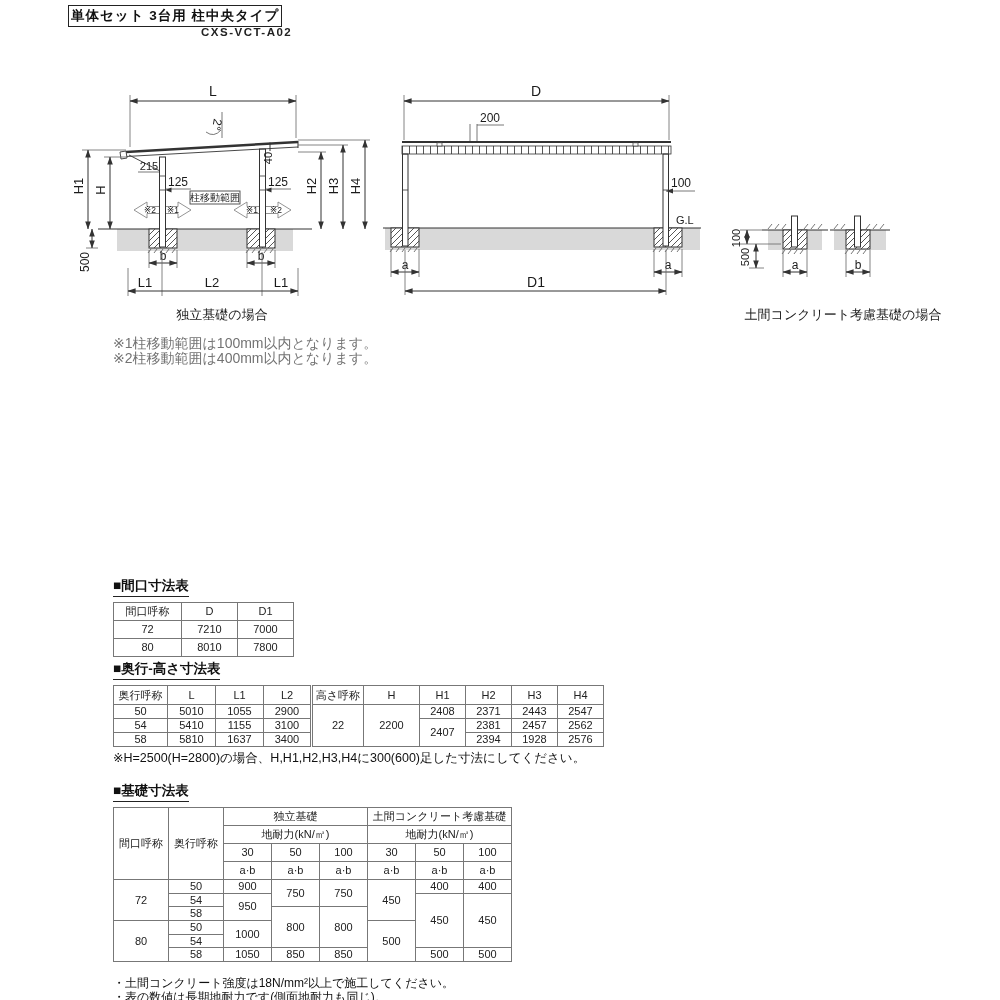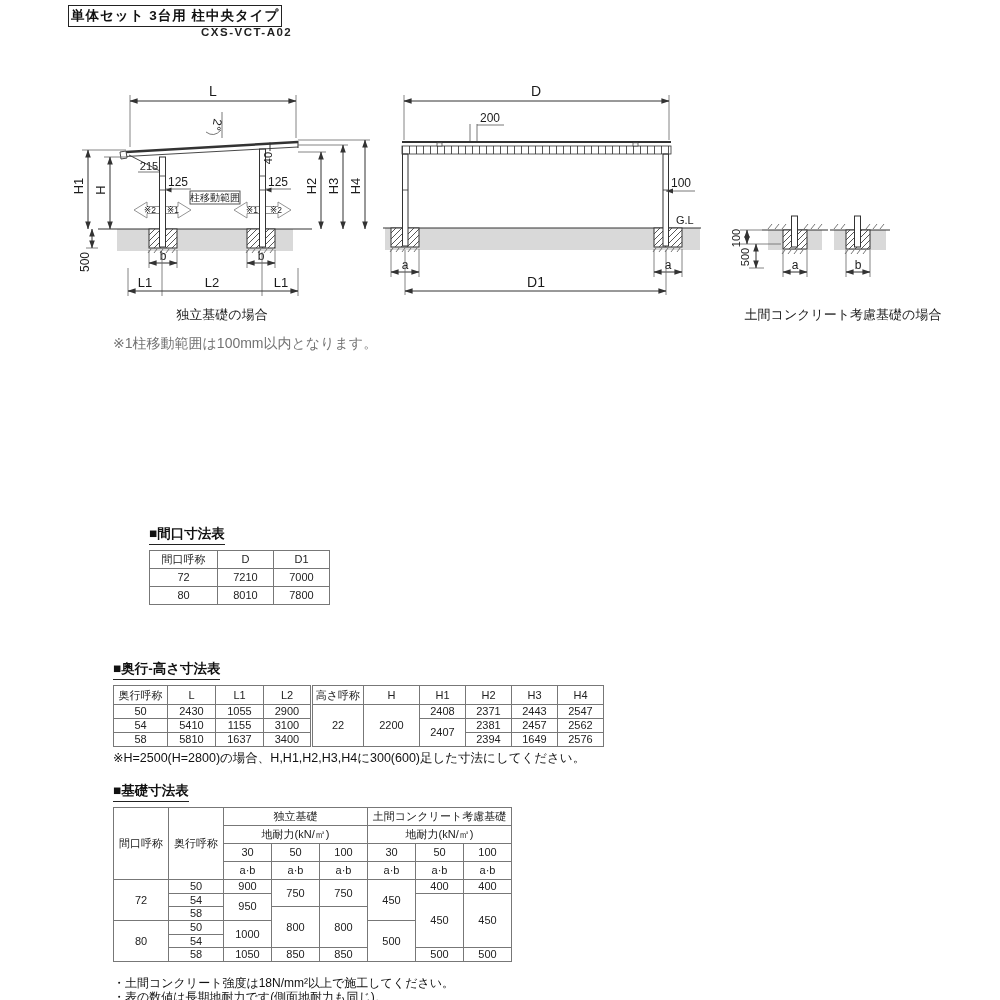--- a/index.html
+++ b/index.html
@@ -269,23 +269,24 @@
       <text x="740" y="238" class="t11" text-anchor="middle" transform="rotate(-90 740 238)">100</text>
       <line x1="756" y1="244" x2="756" y2="268" stroke="#333" stroke-width="1" marker-start="url(#arr)" marker-end="url(#arr)"></line>
       <text x="749" y="257" class="t11" text-anchor="middle" transform="rotate(-90 749 257)">500</text>
 
       <text x="843" y="319" class="t13" text-anchor="middle">土間コンクリート考慮基礎の場合</text>
     </g>
   </svg>
 
   <div class="notes">
     <div>※1柱移動範囲は100mm以内となります。</div>
+    <div>※2柱移動範囲は400mm以内となります。</div>
   </div>
 
-  <div class="tsec" style="top:524px;margin-left:36px;">
+  <div class="tsec" style="top:576px;">
     <div class="ttl">■間口寸法表</div>
     <table id="width-table">
       <colgroup>
           <col style="width:68px">
           <col style="width:56px">
           <col style="width:56px">
         </colgroup>
       <tbody>
           <tr>
         <td>間口呼称</td>
@@ -329,21 +330,21 @@
         <td>L2</td>
         <td class="dbl">高さ呼称</td>
         <td>H</td>
         <td>H1</td>
         <td>H2</td>
         <td>H3</td>
         <td>H4</td>
       </tr>
       <tr class="dat">
         <td>50</td>
-        <td>2430</td>
+        <td>5010</td>
         <td>1055</td>
         <td>2900</td>
         <td class="dbl" rowspan="3">22</td>
         <td rowspan="3">2200</td>
         <td>2408</td>
         <td>2371</td>
         <td>2443</td>
         <td>2547</td>
       </tr>
       <tr class="dat">
@@ -355,21 +356,21 @@
         <td>2381</td>
         <td>2457</td>
         <td>2562</td>
       </tr>
       <tr class="dat">
         <td>58</td>
         <td>5810</td>
         <td>1637</td>
         <td>3400</td>
         <td>2394</td>
-        <td>1649</td>
+        <td>1928</td>
         <td>2576</td>
       </tr>
     </tbody>
       </table>
     <div class="tnote">※H=2500(H=2800)の場合、H,H1,H2,H3,H4に300(600)足した寸法にしてください。</div>
   </div>
 
   <div class="tsec" style="top:781px;">
     <div class="ttl">■基礎寸法表</div>
     <table id="found-table">

